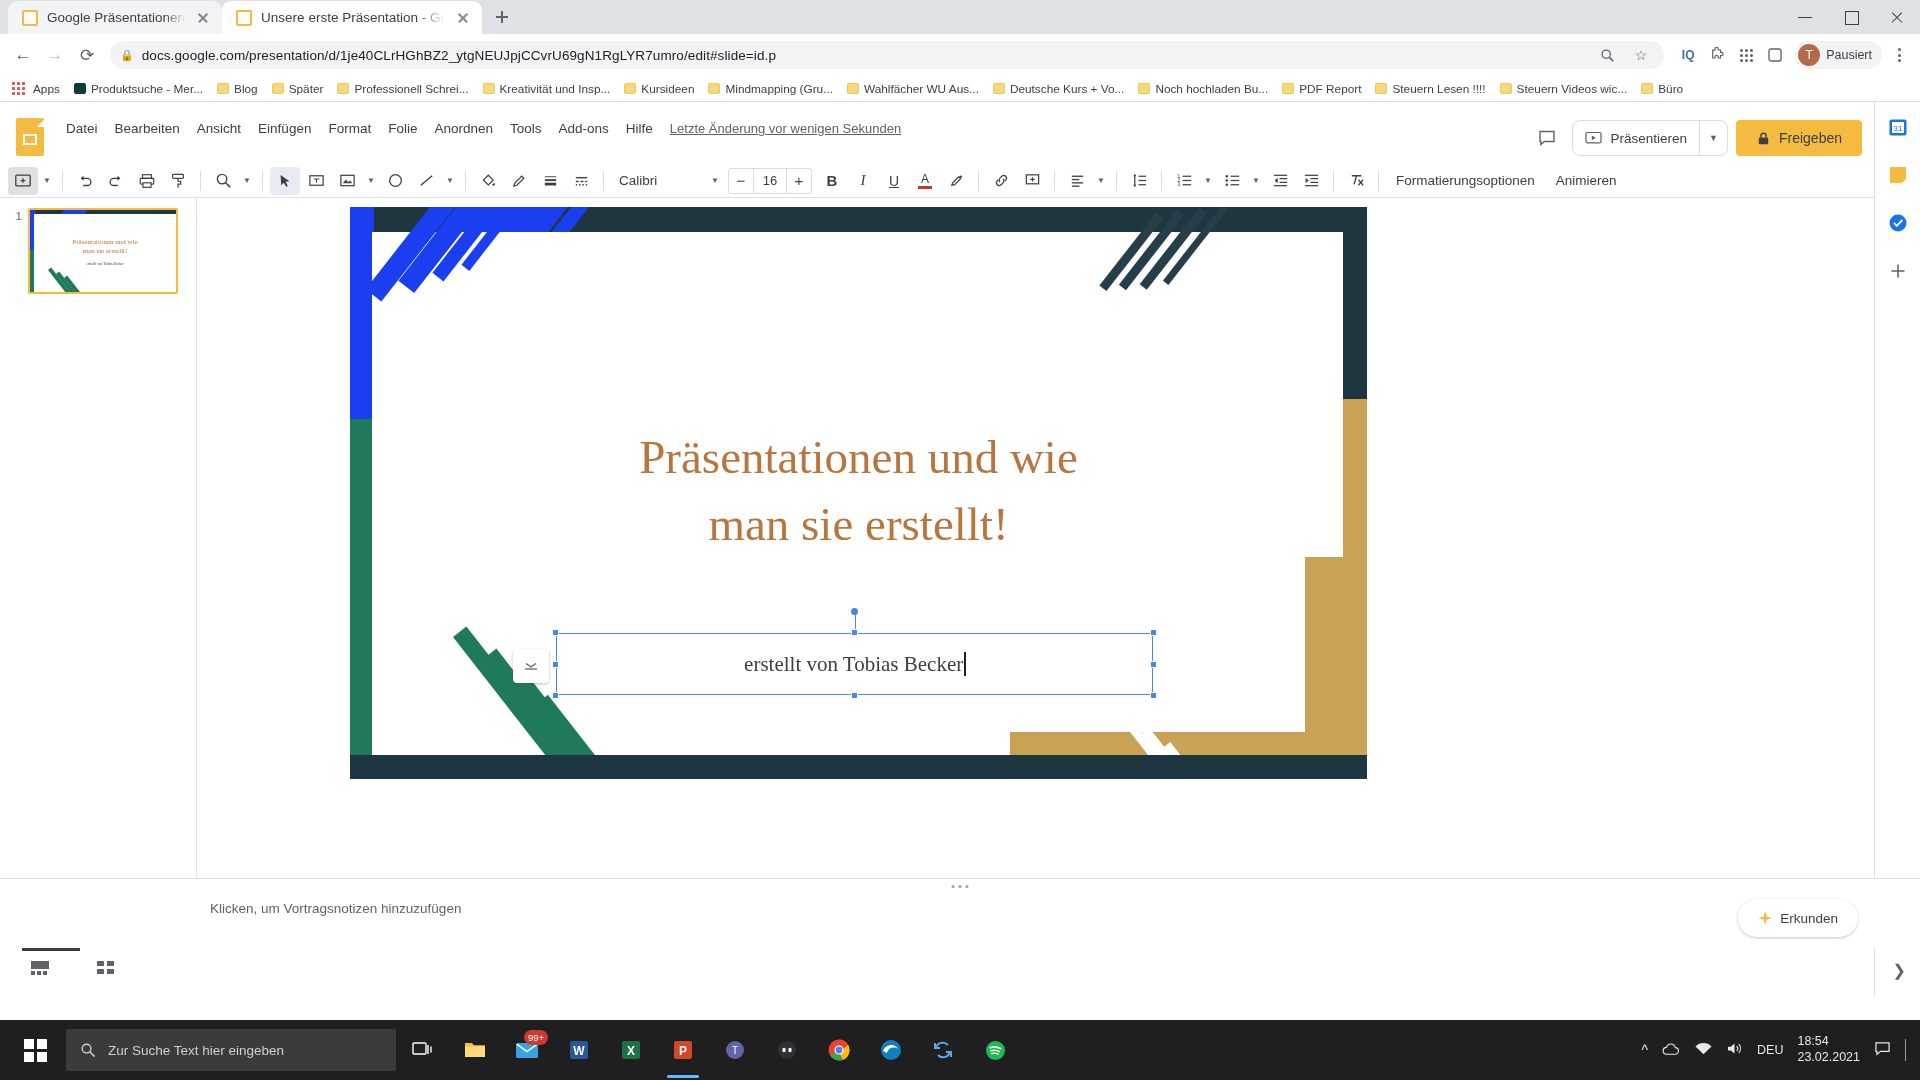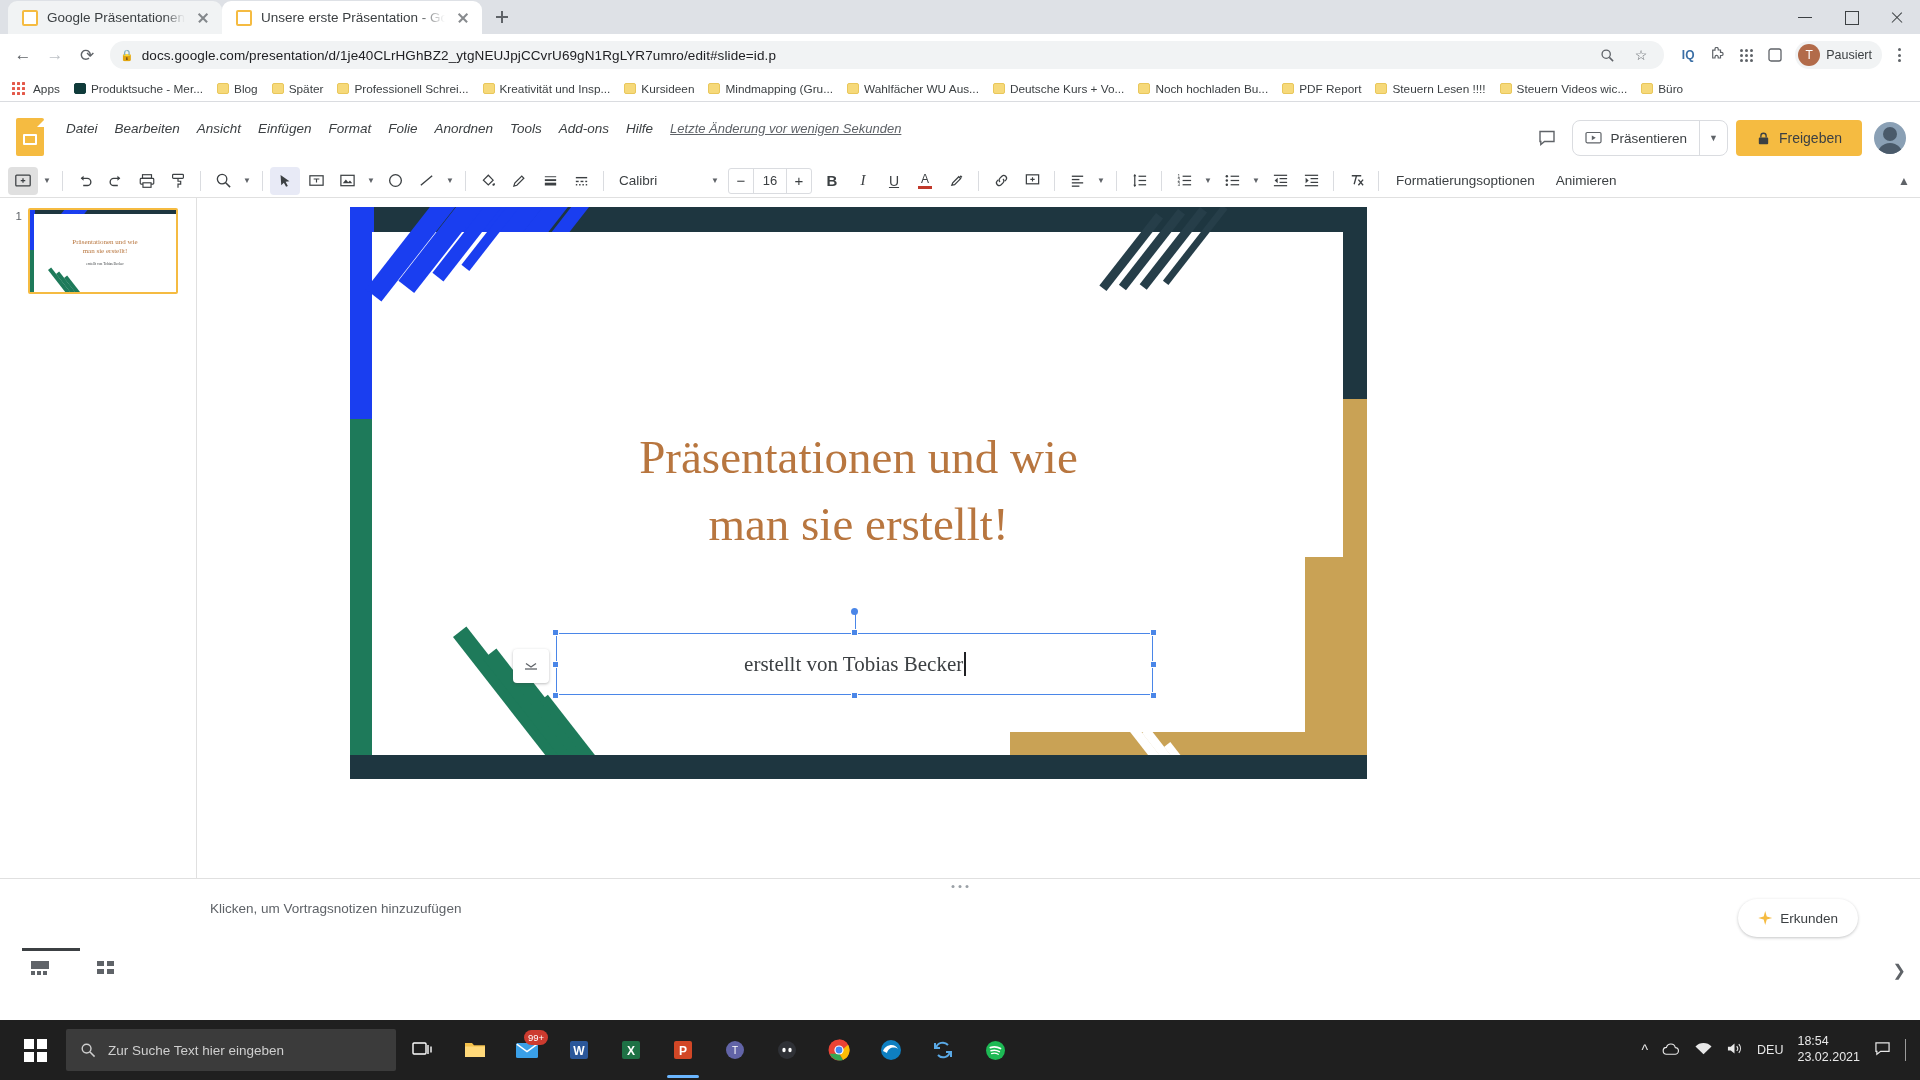--- a/index.html
+++ b/index.html
@@ -129,21 +129,21 @@
     position:absolute; right:2px; top:2px; border-width:0 0 9px 9px;
     border-style:solid; border-color:transparent transparent #fff transparent;
   }
   .doc-logo .inner { position:absolute; left:9px; top:18px; width:14px; height:11px;
                      border:2px solid #fff; border-radius:1px; }
   .doc-meta { flex:1 1 auto; padding-top:4px; }
   .doc-title-row { display:flex; align-items:center; gap:12px; height:26px; }
   .doc-title { font-size:18px; color:#202124; font-weight:400; }
   .hdr-ico { color:#5f6368; font-size:14px; display:flex; align-items:center; }
   .hdr-ico.star { color:#f5bb41; font-size:15px; }
-  .menu-row { display:flex; align-items:center; gap:1px; margin-top:2px; height:24px;font-style:italic; }
+  .menu-row { display:flex; align-items:center; gap:1px; margin-top:2px; height:24px; }
   .menu-item { padding:3px 8px; font-size:13.5px; color:#3c4043; border-radius:4px; }
   .lastedit { font-size:13px; color:#5f6368; text-decoration:underline; margin-left:8px; }
 
   .hdr-right { display:flex; align-items:center; gap:8px; padding:10px 14px 0 0; }
   .hdr-comment { width:34px; height:34px; display:flex; align-items:center; justify-content:center;
                  color:#5f6368; font-size:17px; border-radius:50%; }
   .present-btn {
     height:36px; display:flex; align-items:center; border:1px solid #dadce0; border-radius:8px;
     overflow:hidden; background:#fff;
   }
@@ -825,20 +825,45 @@
                 <svg width="18" height="18" viewBox="0 0 18 18">
                     <path d="M3 12h12" stroke="#5f6368" stroke-width="1.3"></path>
                     <path d="M4 6.5 9 10l5-3.5" fill="none" stroke="#5f6368" stroke-width="1.3"></path>
                   </svg>
               </div>
             </div>
           </div>
         </div>
       </div>
 
+      <div class="right-rail">
+        <div class="rail-ico">
+          <svg width="22" height="22" viewBox="0 0 22 22">
+              <rect x="2.5" y="3.5" width="17" height="16" rx="2" fill="#1a73e8"></rect>
+              <rect x="5" y="6" width="12" height="11" fill="#fff"></rect>
+              <text x="11" y="15" font-size="8" fill="#1a73e8" text-anchor="middle" font-family="sans-serif">31</text>
+            </svg>
+        </div>
+        <div class="rail-ico">
+          <svg width="22" height="22" viewBox="0 0 22 22">
+              <path d="M3 3h16v12l-4 4H3z" fill="#f5bb41"></path>
+            </svg>
+        </div>
+        <div class="rail-ico">
+          <svg width="22" height="22" viewBox="0 0 22 22">
+              <circle cx="11" cy="11" r="8.5" fill="#1a73e8"></circle>
+              <path d="m7 11 2.8 2.8L15.4 8" fill="none" stroke="#fff" stroke-width="1.8"></path>
+            </svg>
+        </div>
+        <div class="rail-ico">
+          <svg width="20" height="20" viewBox="0 0 20 20">
+              <path d="M10 3.5v13M3.5 10h13" stroke="#5f6368" stroke-width="1.6"></path>
+            </svg>
+        </div>
+      </div>
     </div>
 
     <div class="notes-bar">
       <div class="notes-handle">
           <i></i>
           <i></i>
           <i></i>
         </div>
       <div class="notes-text">Klicken, um Vortragsnotizen hinzuzufügen</div>
       <div class="explore-btn">

